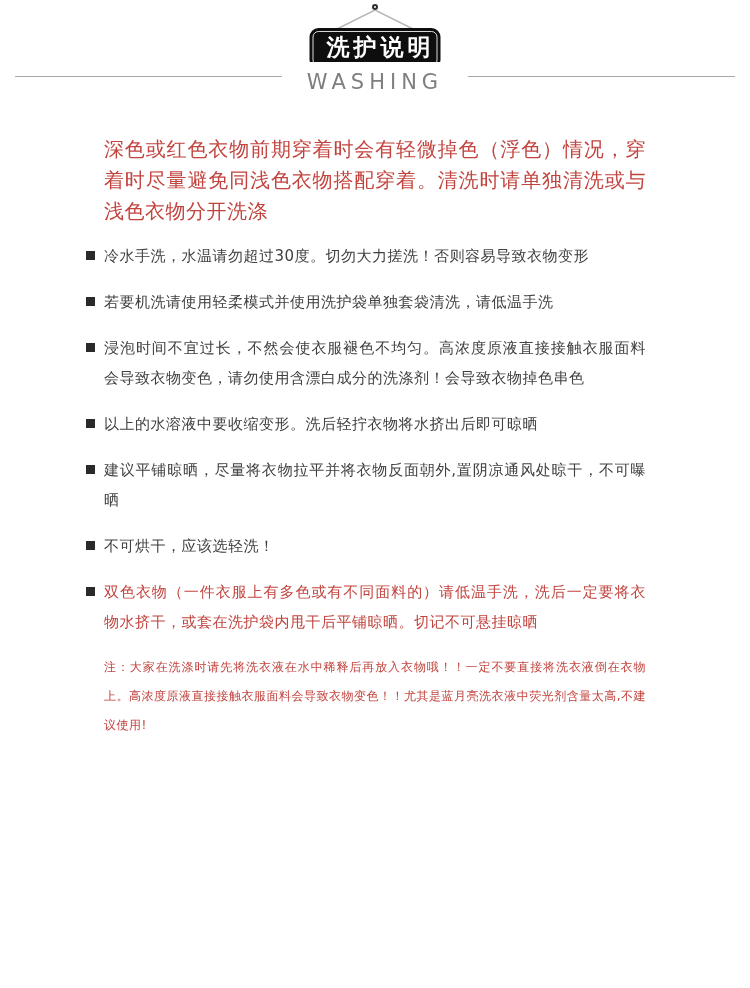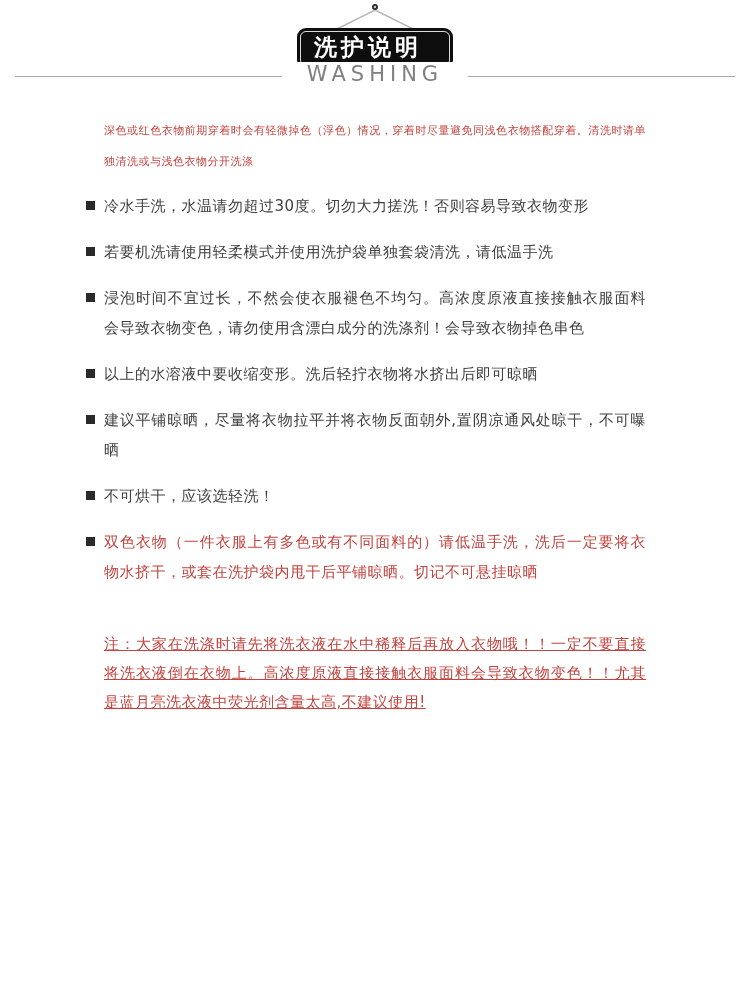--- a/index.html
+++ b/index.html
@@ -21,55 +21,55 @@
   .pin{
     position:absolute;top:4px;left:50%;transform:translateX(-50%);
     width:6px;height:6px;border:2px solid #2f2f2f;border-radius:50%;
     background:#fff;z-index:3;
   }
   .strings{position:absolute;top:10px;left:50%;transform:translateX(-50%);z-index:1;}
   .sign{
     position:absolute;top:28px;left:50%;transform:translateX(-50%);
     background:var(--sign-black);color:#fff;
     font-size:23px;font-weight:bold;letter-spacing:4px;
-    padding:4px 31px 6px 17px;border-radius:9px;z-index:2;
+    padding:4px 6px 6px 17px;border-radius:9px;z-index:2;
     outline:1px solid rgba(255,255,255,.85);outline-offset:-4px;
     white-space:nowrap;
   }
   .divider{
     position:absolute;top:76px;left:15px;right:15px;
     border-top:1px solid var(--divider-gray);z-index:1;
   }
   .washing{
     position:absolute;top:62px;left:50%;transform:translateX(-50%);
-    background:#fff;padding:0 25px;
+    background:#fff;padding:8px 25px;
     font-size:21px;letter-spacing:5px;color:var(--subtitle-gray);
     z-index:2;white-space:nowrap;
   }
   
   .content{padding:0 104px;}
   .intro{
-    margin:27px 0 0;font-size:11px;line-height:31px;
+    margin:46px 0 0;font-size:20px;line-height:31px;
     text-align:justify;color:var(--accent-red);letter-spacing:.5px;
   }
   .list{list-style:none;margin:14px 0 0;padding:0;}
   .item{
     position:relative;font-size:15px;line-height:30px;
     color:var(--text-dark);margin-bottom:16px;text-align:justify;
     letter-spacing:.5px;
   }
   .sq{
     position:absolute;left:-18px;top:10px;width:9px;height:9px;
     background:#2a2a2a;
   }
   .item.highlight{color:var(--accent-red);}
   .lead{color:var(--accent-red);margin-right:7px;}
   .note{
-    margin:43px 0 0;font-size:15px;line-height:29px;
-    text-align:justify;color:var(--accent-red);letter-spacing:.5px;text-decoration:underline;
+    margin:16px 0 0;font-size:12px;line-height:29px;
+    text-align:justify;color:var(--accent-red);letter-spacing:.5px;
   }
 </style>
 </head>
 <body>
 
 <header class="hang">
   <span class="pin"></span>
   <svg class="strings" width="110" height="22" viewBox="0 0 110 22">
     <line x1="55" y1="0" x2="11" y2="22" stroke="#b8b8b8" stroke-width="1.5"></line>
     <line x1="55" y1="0" x2="99" y2="22" stroke="#b8b8b8" stroke-width="1.5"></line>

